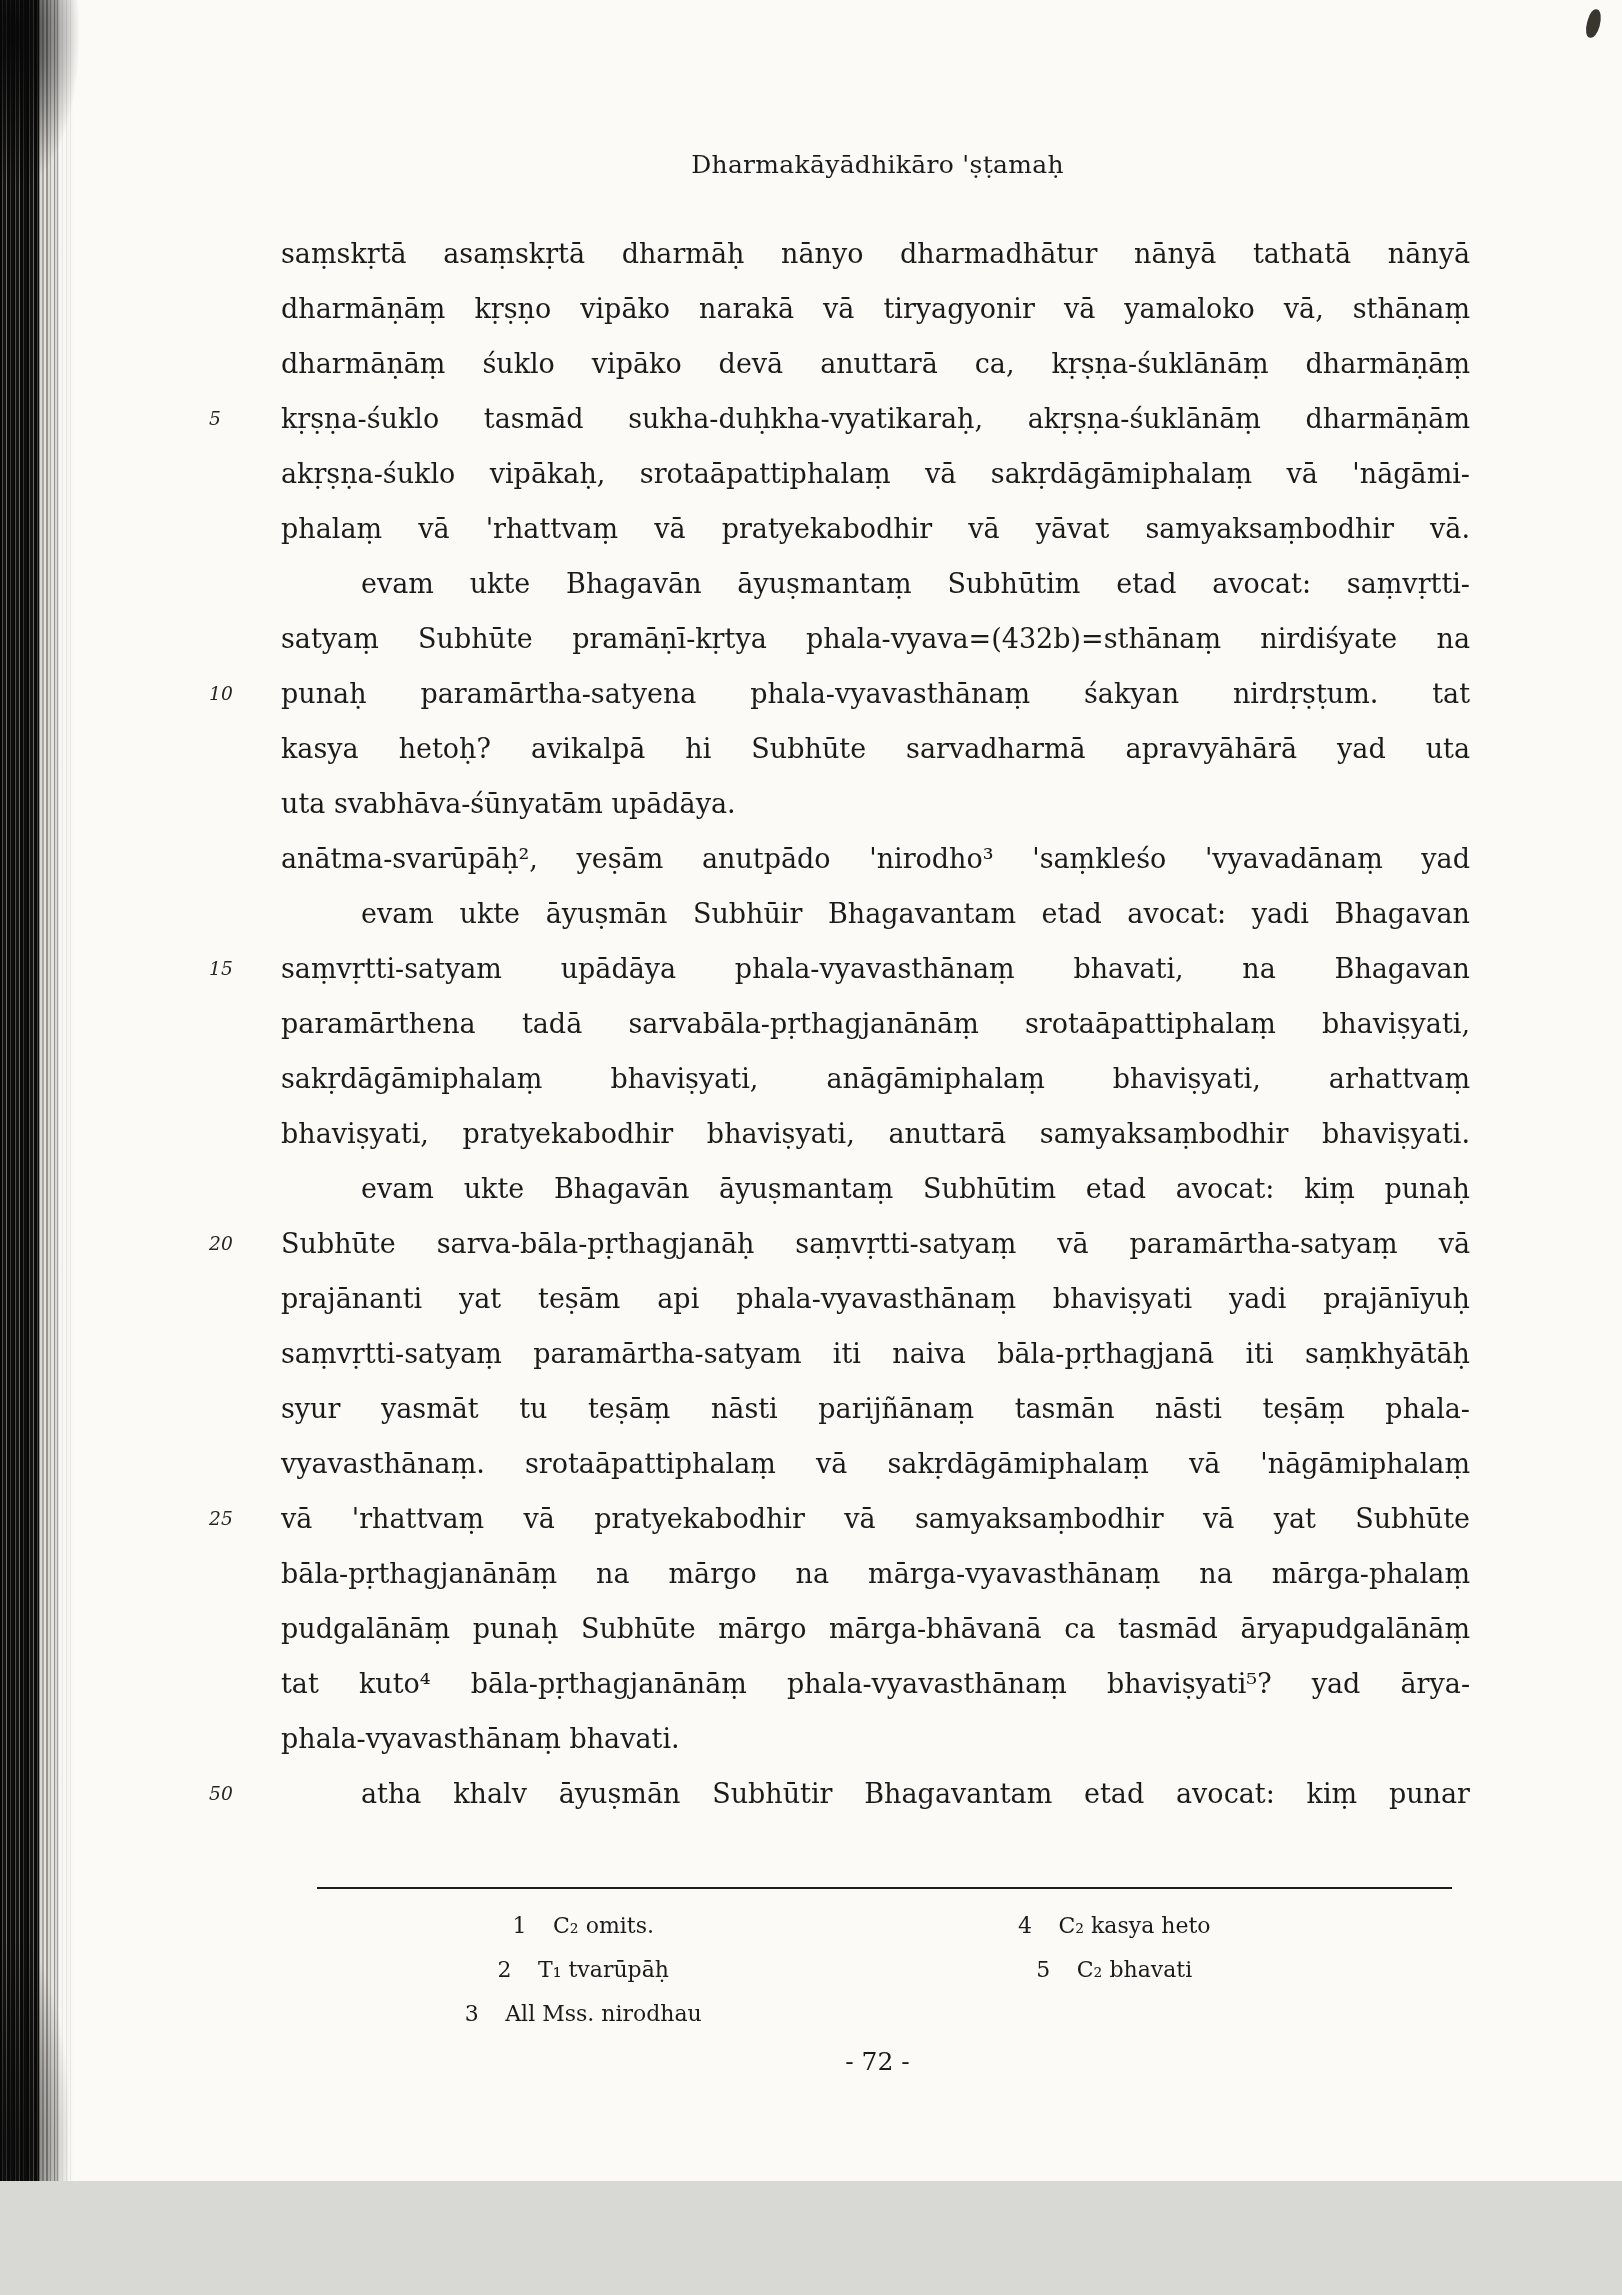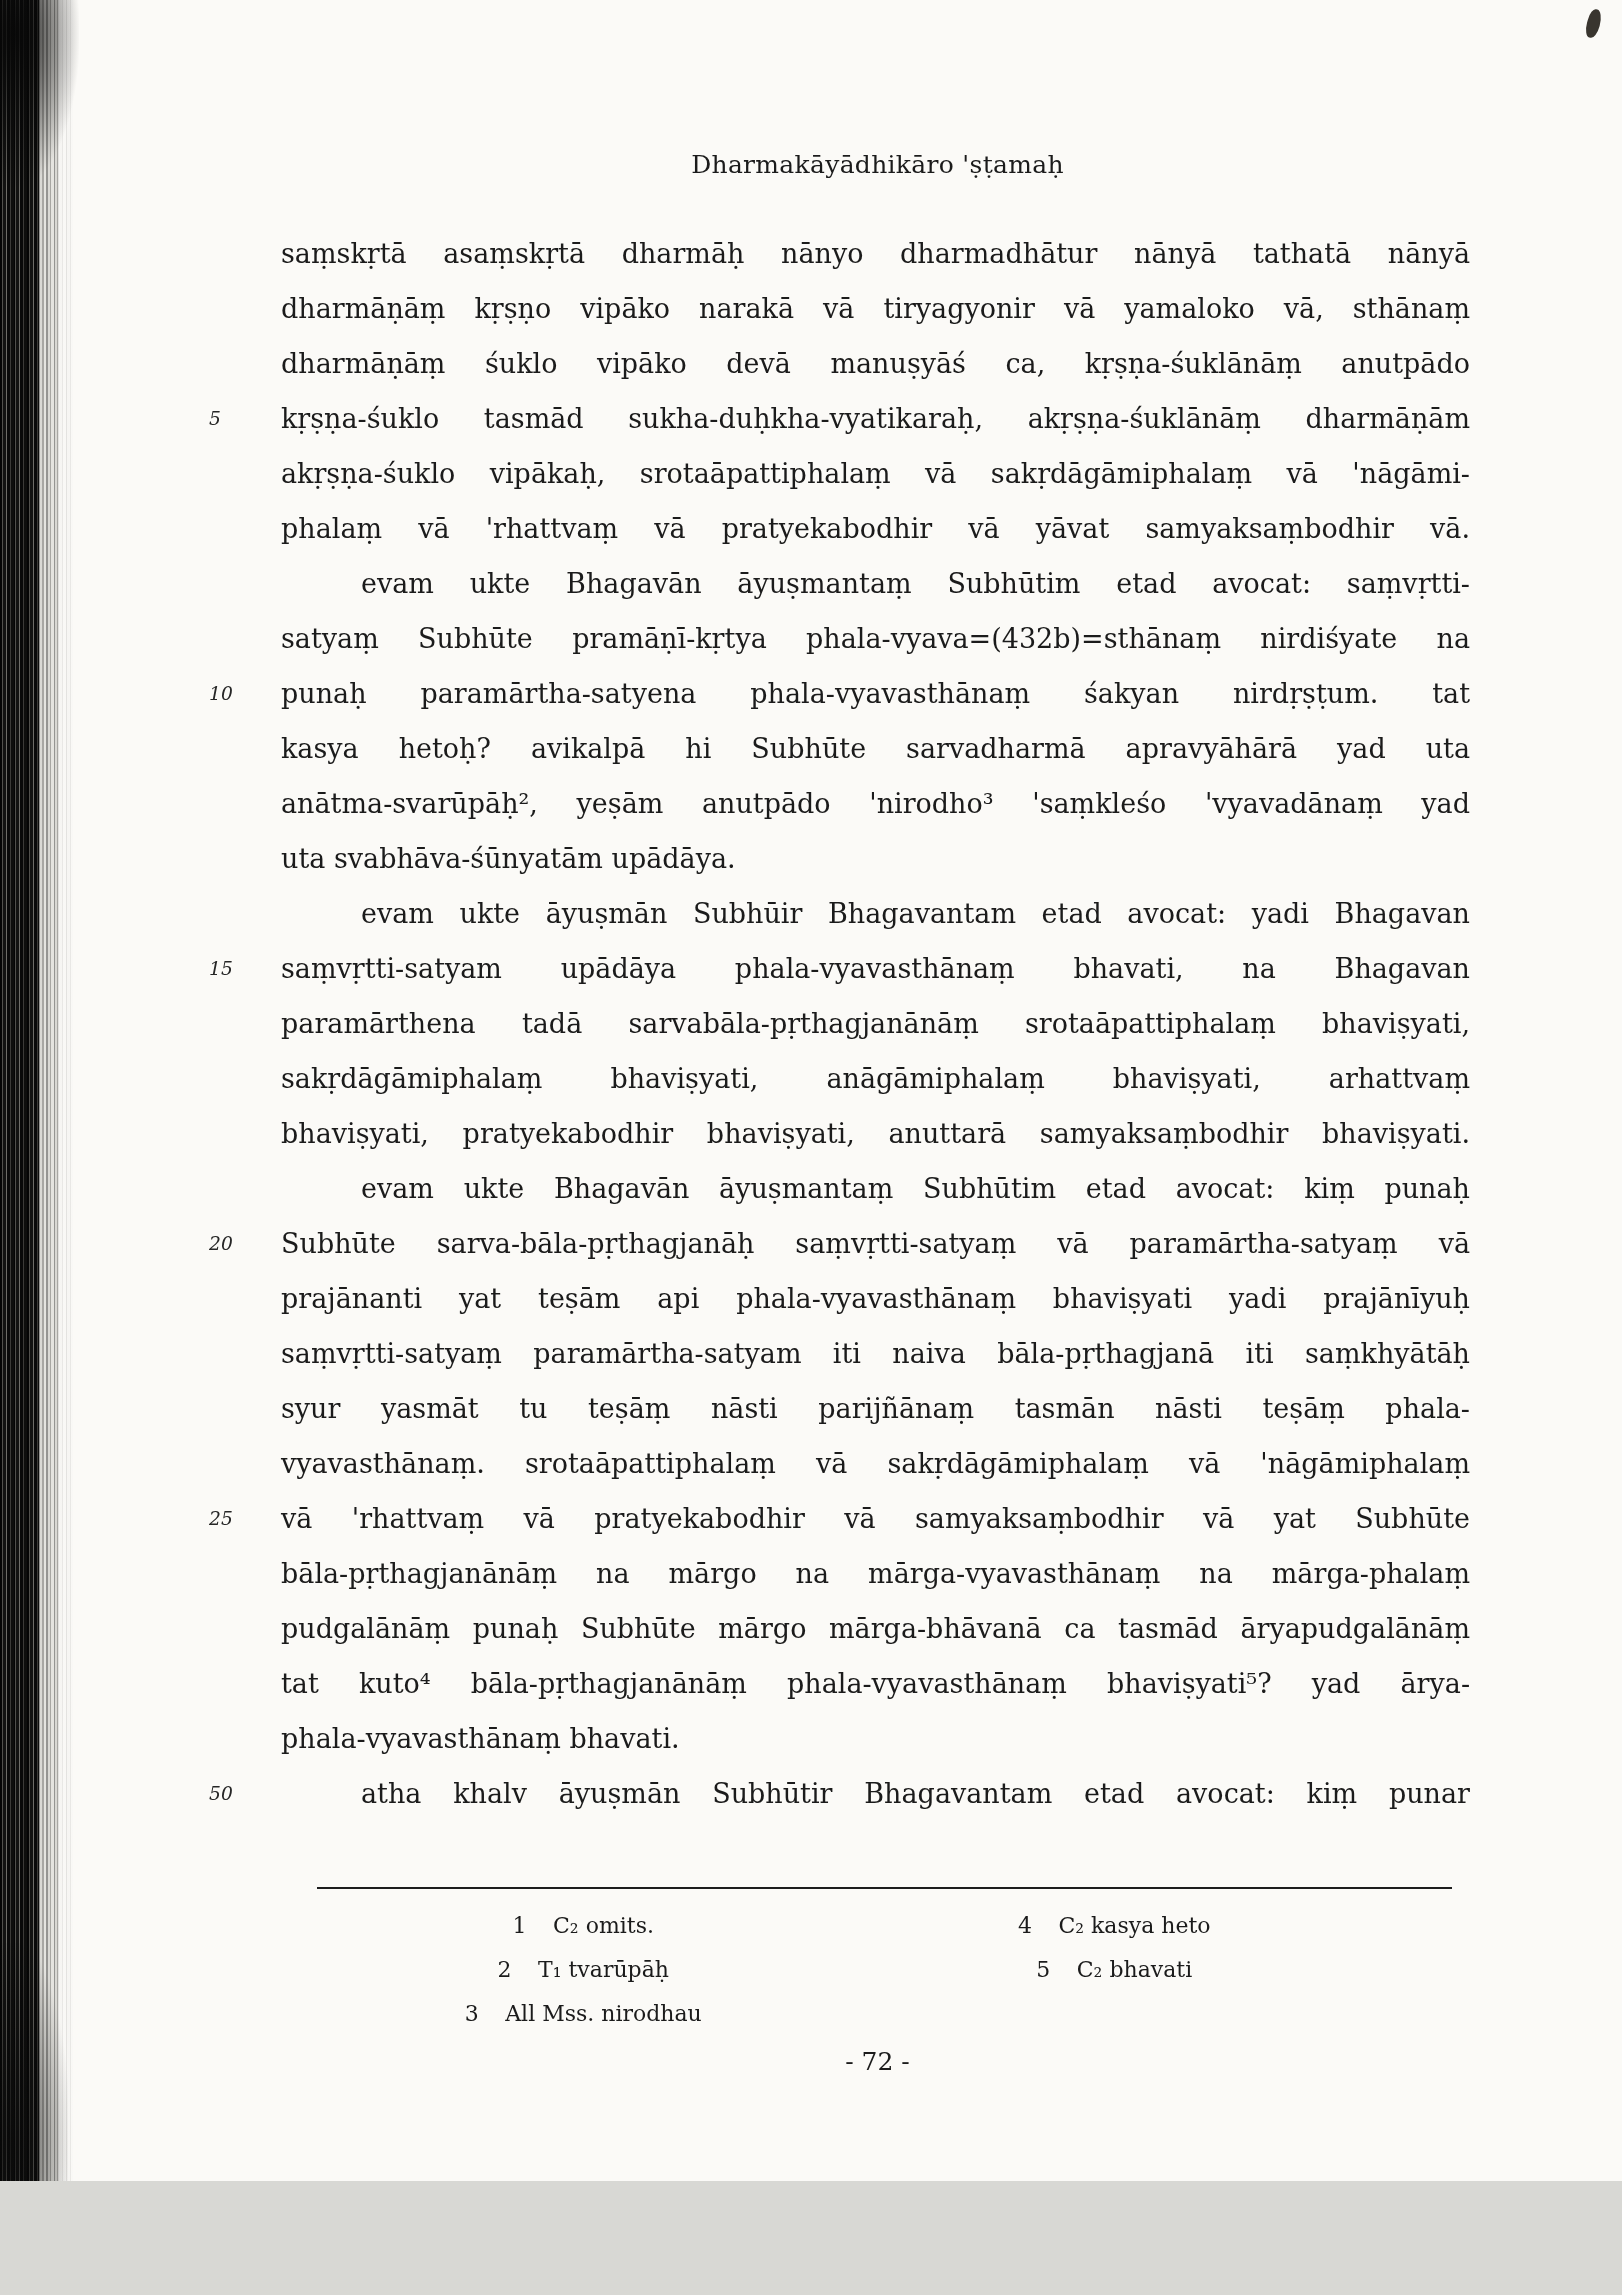--- a/index.html
+++ b/index.html
@@ -99,30 +99,30 @@
   <div class="binding-top-blotch"></div>
   <div class="binding-bottom-blotch"></div>
   <div class="corner-mark"></div>
 
   <div class="header">Dharmakāyādhikāro 'ṣṭamaḥ</div>
 
   <div class="text-block">
     <div class="lines">
         <div class="line"><span class="ltext">saṃskṛtā asaṃskṛtā dharmāḥ nānyo dharmadhātur nānyā tathatā nānyā</span></div>
         <div class="line"><span class="ltext">dharmāṇāṃ kṛṣṇo vipāko narakā vā tiryagyonir vā yamaloko vā, sthānaṃ</span></div>
-        <div class="line"><span class="ltext">dharmāṇāṃ śuklo vipāko devā manuṣyāś ca, kṛṣṇa-śuklānāṃ anutpādo</span></div>
+        <div class="line"><span class="ltext">dharmāṇāṃ śuklo vipāko devā anuttarā ca, kṛṣṇa-śuklānāṃ dharmāṇāṃ</span></div>
         <div class="line"><span class="lnum">5</span><span class="ltext">kṛṣṇa-śuklo tasmād sukha-duḥkha-vyatikaraḥ, akṛṣṇa-śuklānāṃ dharmāṇām</span></div>
         <div class="line"><span class="ltext">akṛṣṇa-śuklo vipākaḥ, srotaāpattiphalaṃ vā sakṛdāgāmiphalaṃ vā 'nāgāmi-</span></div>
         <div class="line"><span class="ltext">phalaṃ vā 'rhattvaṃ vā pratyekabodhir vā yāvat samyaksaṃbodhir vā.</span></div>
         <div class="line indent"><span class="ltext">evam ukte Bhagavān āyuṣmantaṃ Subhūtim etad avocat: saṃvṛtti-</span></div>
         <div class="line"><span class="ltext">satyaṃ Subhūte pramāṇī-kṛtya phala-vyava=(432b)=sthānaṃ nirdiśyate na</span></div>
         <div class="line"><span class="lnum">10</span><span class="ltext">punaḥ paramārtha-satyena phala-vyavasthānaṃ śakyan nirdṛṣṭum. tat</span></div>
         <div class="line"><span class="ltext">kasya hetoḥ? avikalpā hi Subhūte sarvadharmā apravyāhārā yad uta</span></div>
+        <div class="line flush"><span class="ltext">uta svabhāva-śūnyatām upādāya.</span></div>
         <div class="line"><span class="ltext">anātma-svarūpāḥ², yeṣām anutpādo 'nirodho³ 'saṃkleśo 'vyavadānaṃ yad</span></div>
-        <div class="line flush"><span class="ltext">uta svabhāva-śūnyatām upādāya.</span></div>
         <div class="line indent"><span class="ltext">evam ukte āyuṣmān Subhūir Bhagavantam etad avocat: yadi Bhagavan</span></div>
         <div class="line"><span class="lnum">15</span><span class="ltext">saṃvṛtti-satyam upādāya phala-vyavasthānaṃ bhavati, na Bhagavan</span></div>
         <div class="line"><span class="ltext">paramārthena tadā sarvabāla-pṛthagjanānāṃ srotaāpattiphalaṃ bhaviṣyati,</span></div>
         <div class="line"><span class="ltext">sakṛdāgāmiphalaṃ bhaviṣyati, anāgāmiphalaṃ bhaviṣyati, arhattvaṃ</span></div>
         <div class="line"><span class="ltext">bhaviṣyati, pratyekabodhir bhaviṣyati, anuttarā samyaksaṃbodhir bhaviṣyati.</span></div>
         <div class="line indent"><span class="ltext">evam ukte Bhagavān āyuṣmantaṃ Subhūtim etad avocat: kiṃ punaḥ</span></div>
         <div class="line"><span class="lnum">20</span><span class="ltext">Subhūte sarva-bāla-pṛthagjanāḥ saṃvṛtti-satyaṃ vā paramārtha-satyaṃ vā</span></div>
         <div class="line"><span class="ltext">prajānanti yat teṣām api phala-vyavasthānaṃ bhaviṣyati yadi prajānīyuḥ</span></div>
         <div class="line"><span class="ltext">saṃvṛtti-satyaṃ paramārtha-satyam iti naiva bāla-pṛthagjanā iti saṃkhyātāḥ</span></div>
         <div class="line"><span class="ltext">syur yasmāt tu teṣāṃ nāsti parijñānaṃ tasmān nāsti teṣāṃ phala-</span></div>

